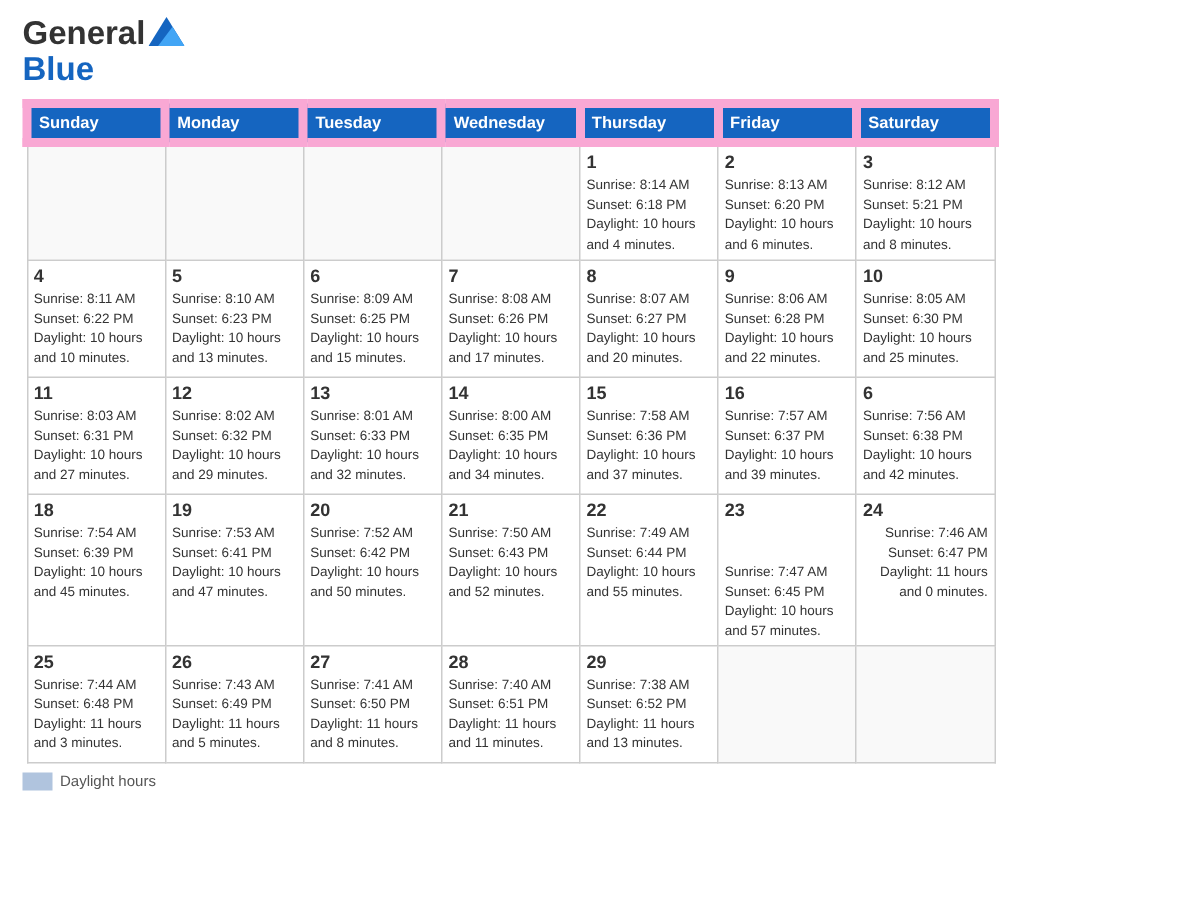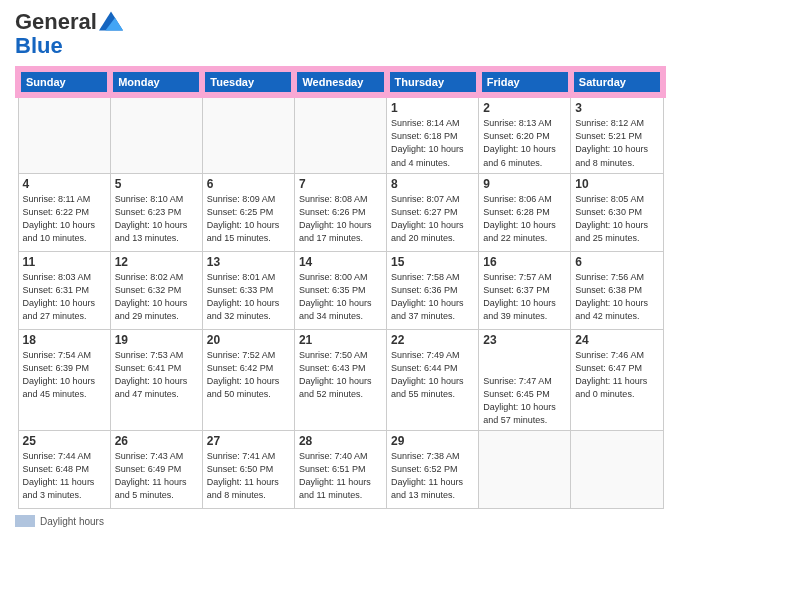--- a/index.html
+++ b/index.html
@@ -299,21 +299,21 @@
           </td>
           <td>
             <div class="day-number">23</div>
             <div class="day-info" style="white-space: pre-line; margin-top: 28px;">Sunrise: 7:47 AM
 Sunset: 6:45 PM
 Daylight: 10 hours
 and 57 minutes.</div>
           </td>
           <td>
             <div class="day-number">24</div>
-            <div class="day-info" style="white-space: pre-line;">Sunrise: 7:46 AM
+            <div class="day-info" style="white-space: pre-line; text-align: right;">Sunrise: 7:46 AM
 Sunset: 6:47 PM
 Daylight: 11 hours
 and 0 minutes.</div>
           </td>
         </tr>
         <tr>
           <td>
             <div class="day-number">25</div>
             <div class="day-info" style="white-space: pre-line;">Sunrise: 7:44 AM
 Sunset: 6:48 PM

